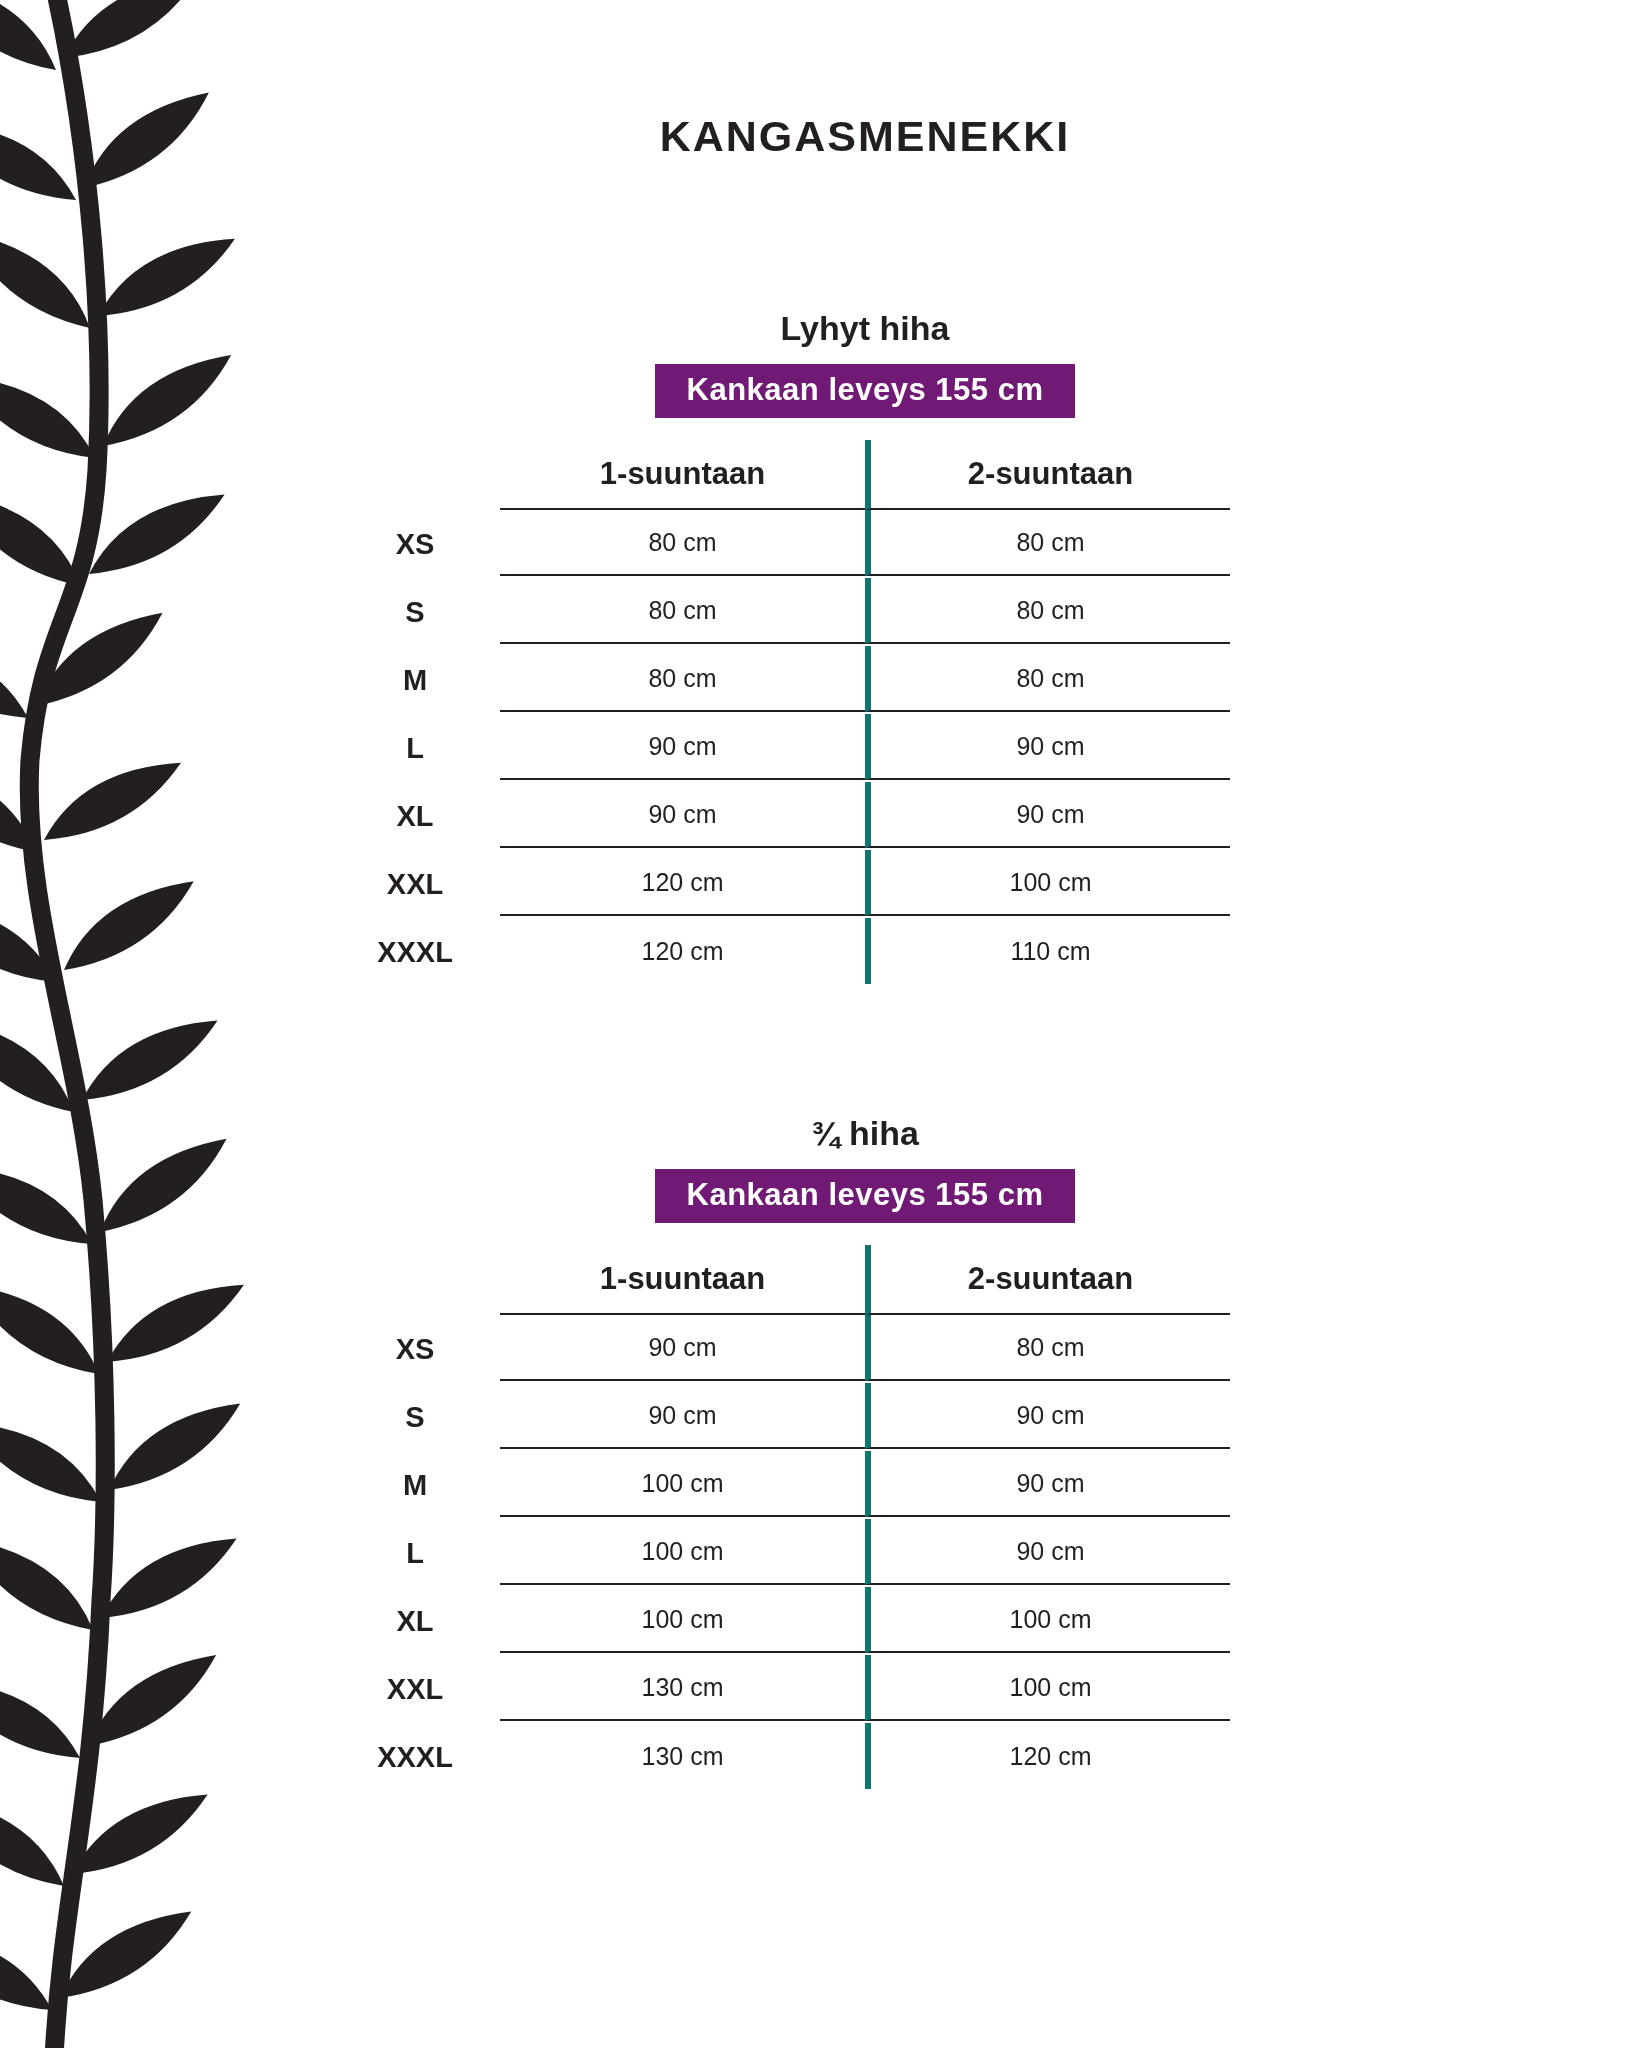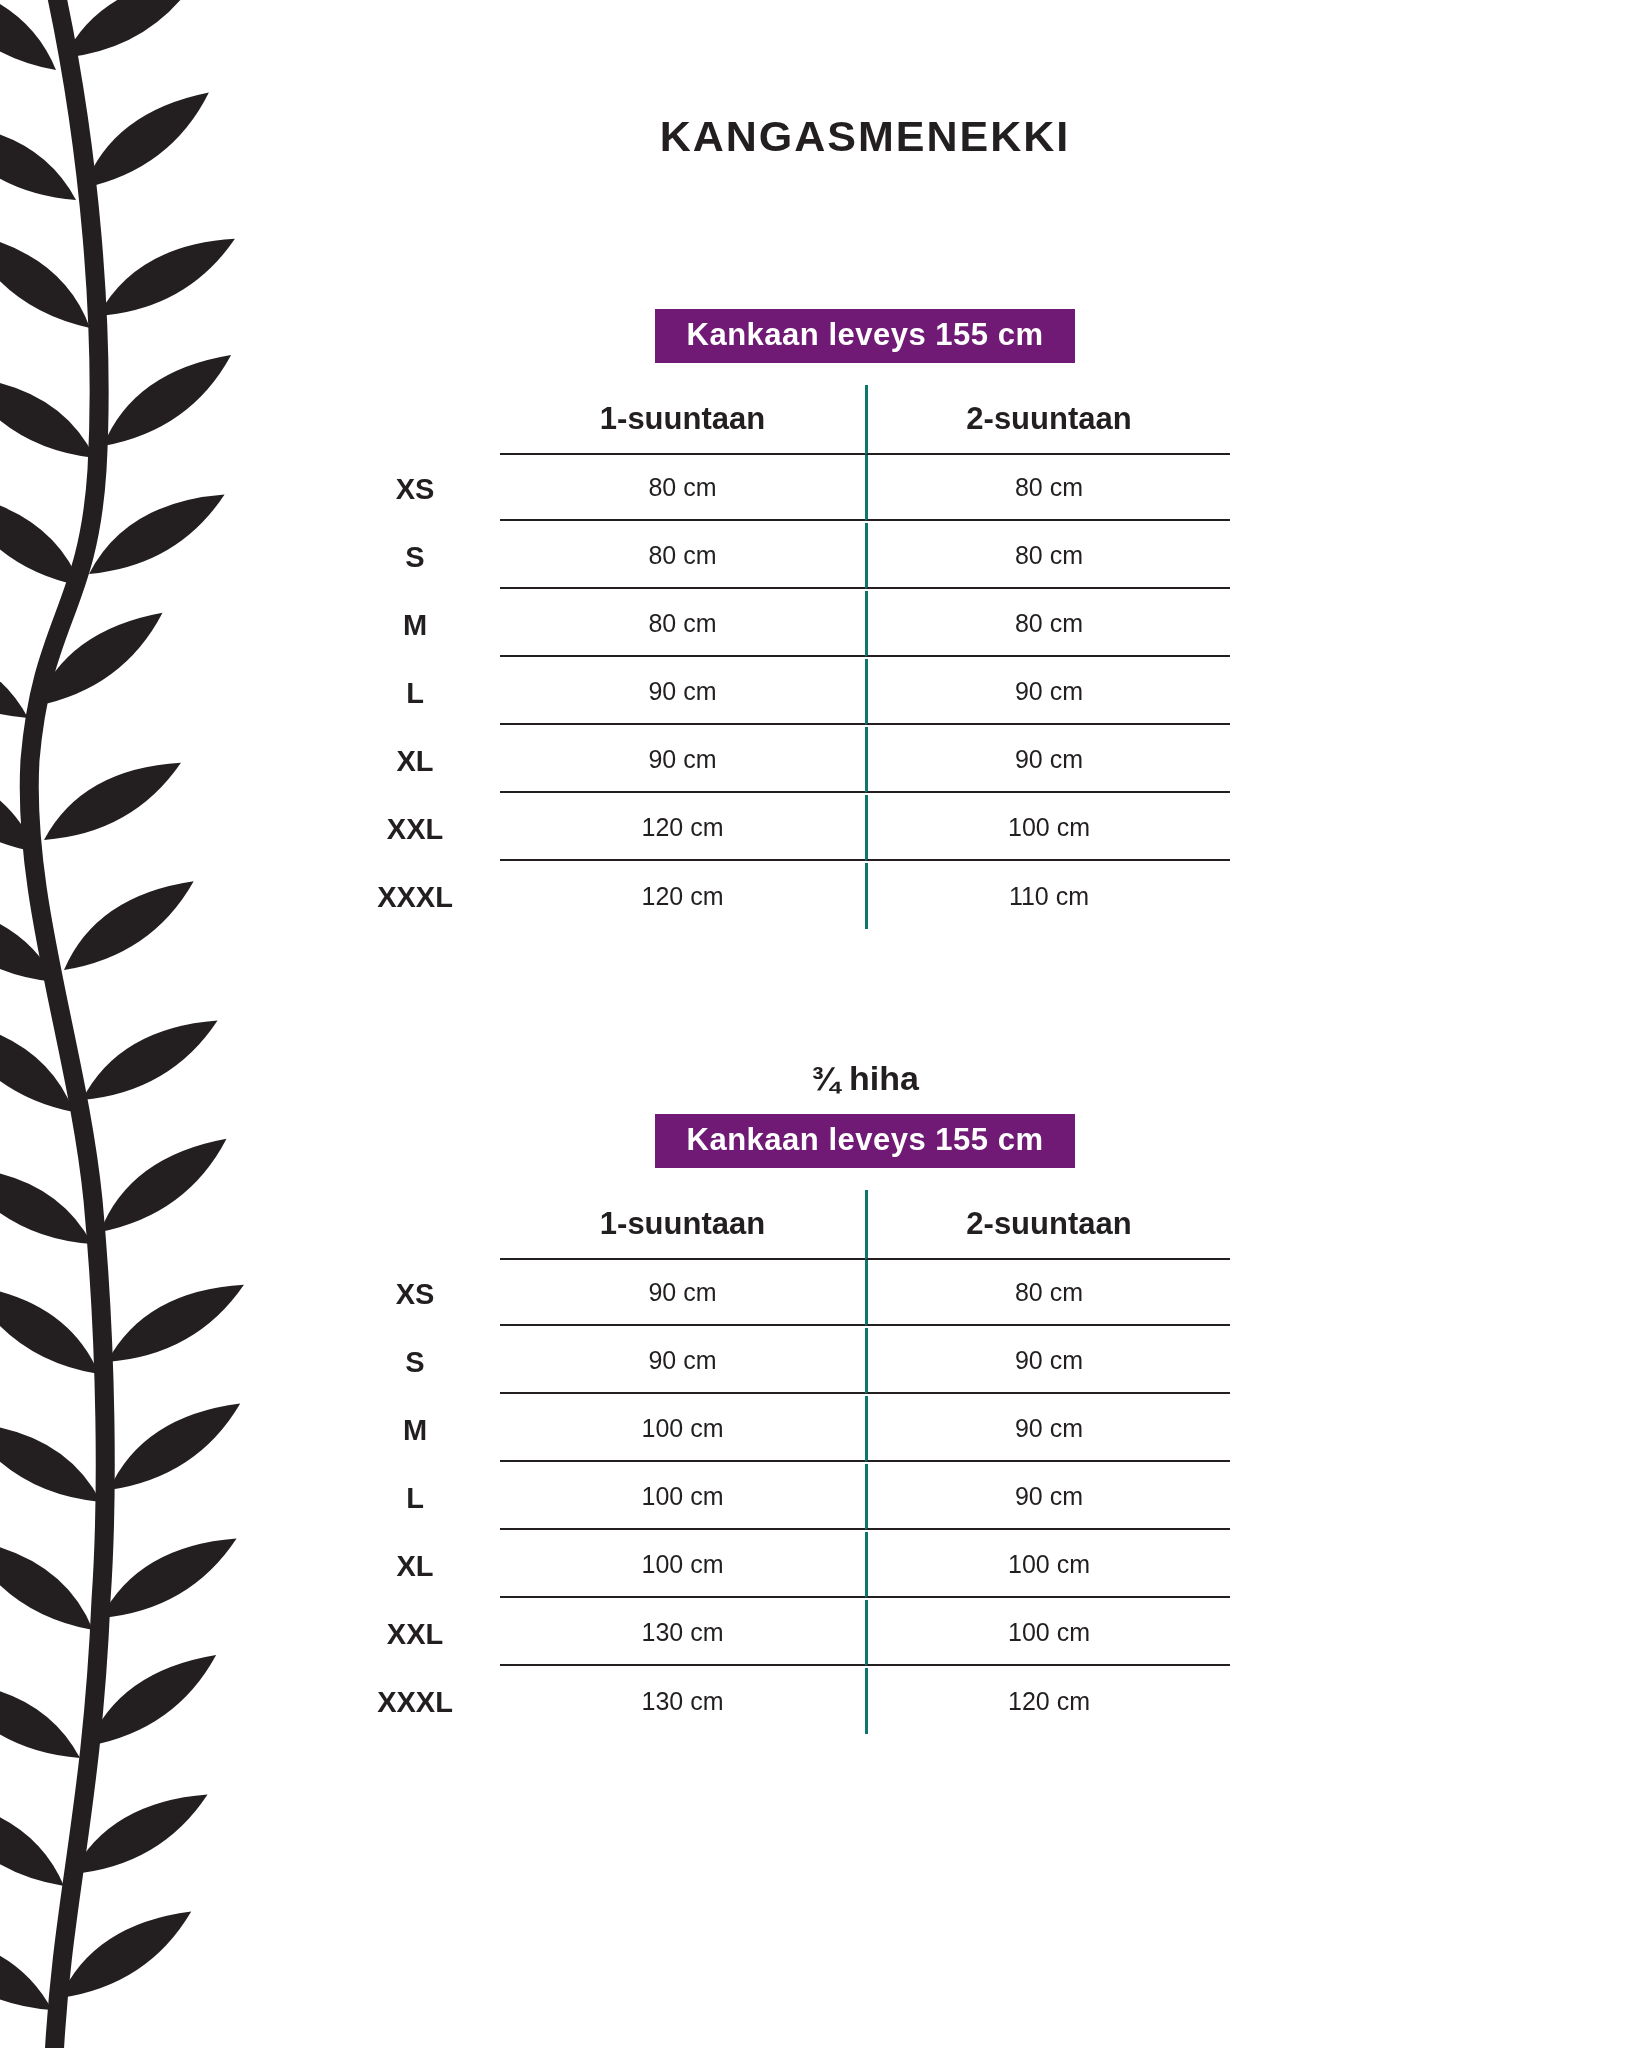--- a/index.html
+++ b/index.html
@@ -61,21 +61,21 @@
   .hcell {
     height: 70px;
     font-size: 31px;
     font-weight: 700;
   }
   .vcell { height: 66px; font-size: 25px; font-weight: 400; }
   .label { height: 68px; font-size: 29px; font-weight: 700; }
 
   
   .bb { border-bottom: 2.5px solid #231f20; text-align: right; }
-  .dl { border-left: 3px solid #0f766e; }
+  .dl { border-left: 6px solid #0f766e; }
 
   .footer-note {
     margin-top: 116px;
     font-size: 34px;
     font-weight: 400;
   }
 </style>
 </head>
 <body>
 
@@ -123,20 +123,21 @@
       <use href="#leaf" transform="translate(52,2010) scale(-1,1) rotate(-12)"></use>
     </g>
   </svg>
 
   <div class="content">
 
     <h1 class="page-title">KANGASMENEKKI</h1>
 
     <section class="table-section">
       <div class="offset-center">
+        <h2 class="section-title">Lyhyt hiha</h2>
         <span class="banner">Kankaan leveys 155 cm</span>
       </div>
       <div class="grid">
         <div class="cell hcell"></div>
         <div class="cell hcell bb">1-suuntaan</div>
         <div class="cell hcell bb dl">2-suuntaan</div>
 
         <div class="cell label">XS</div>
         <div class="cell vcell bb">80 cm</div>
         <div class="cell vcell bb dl">80 cm</div>

